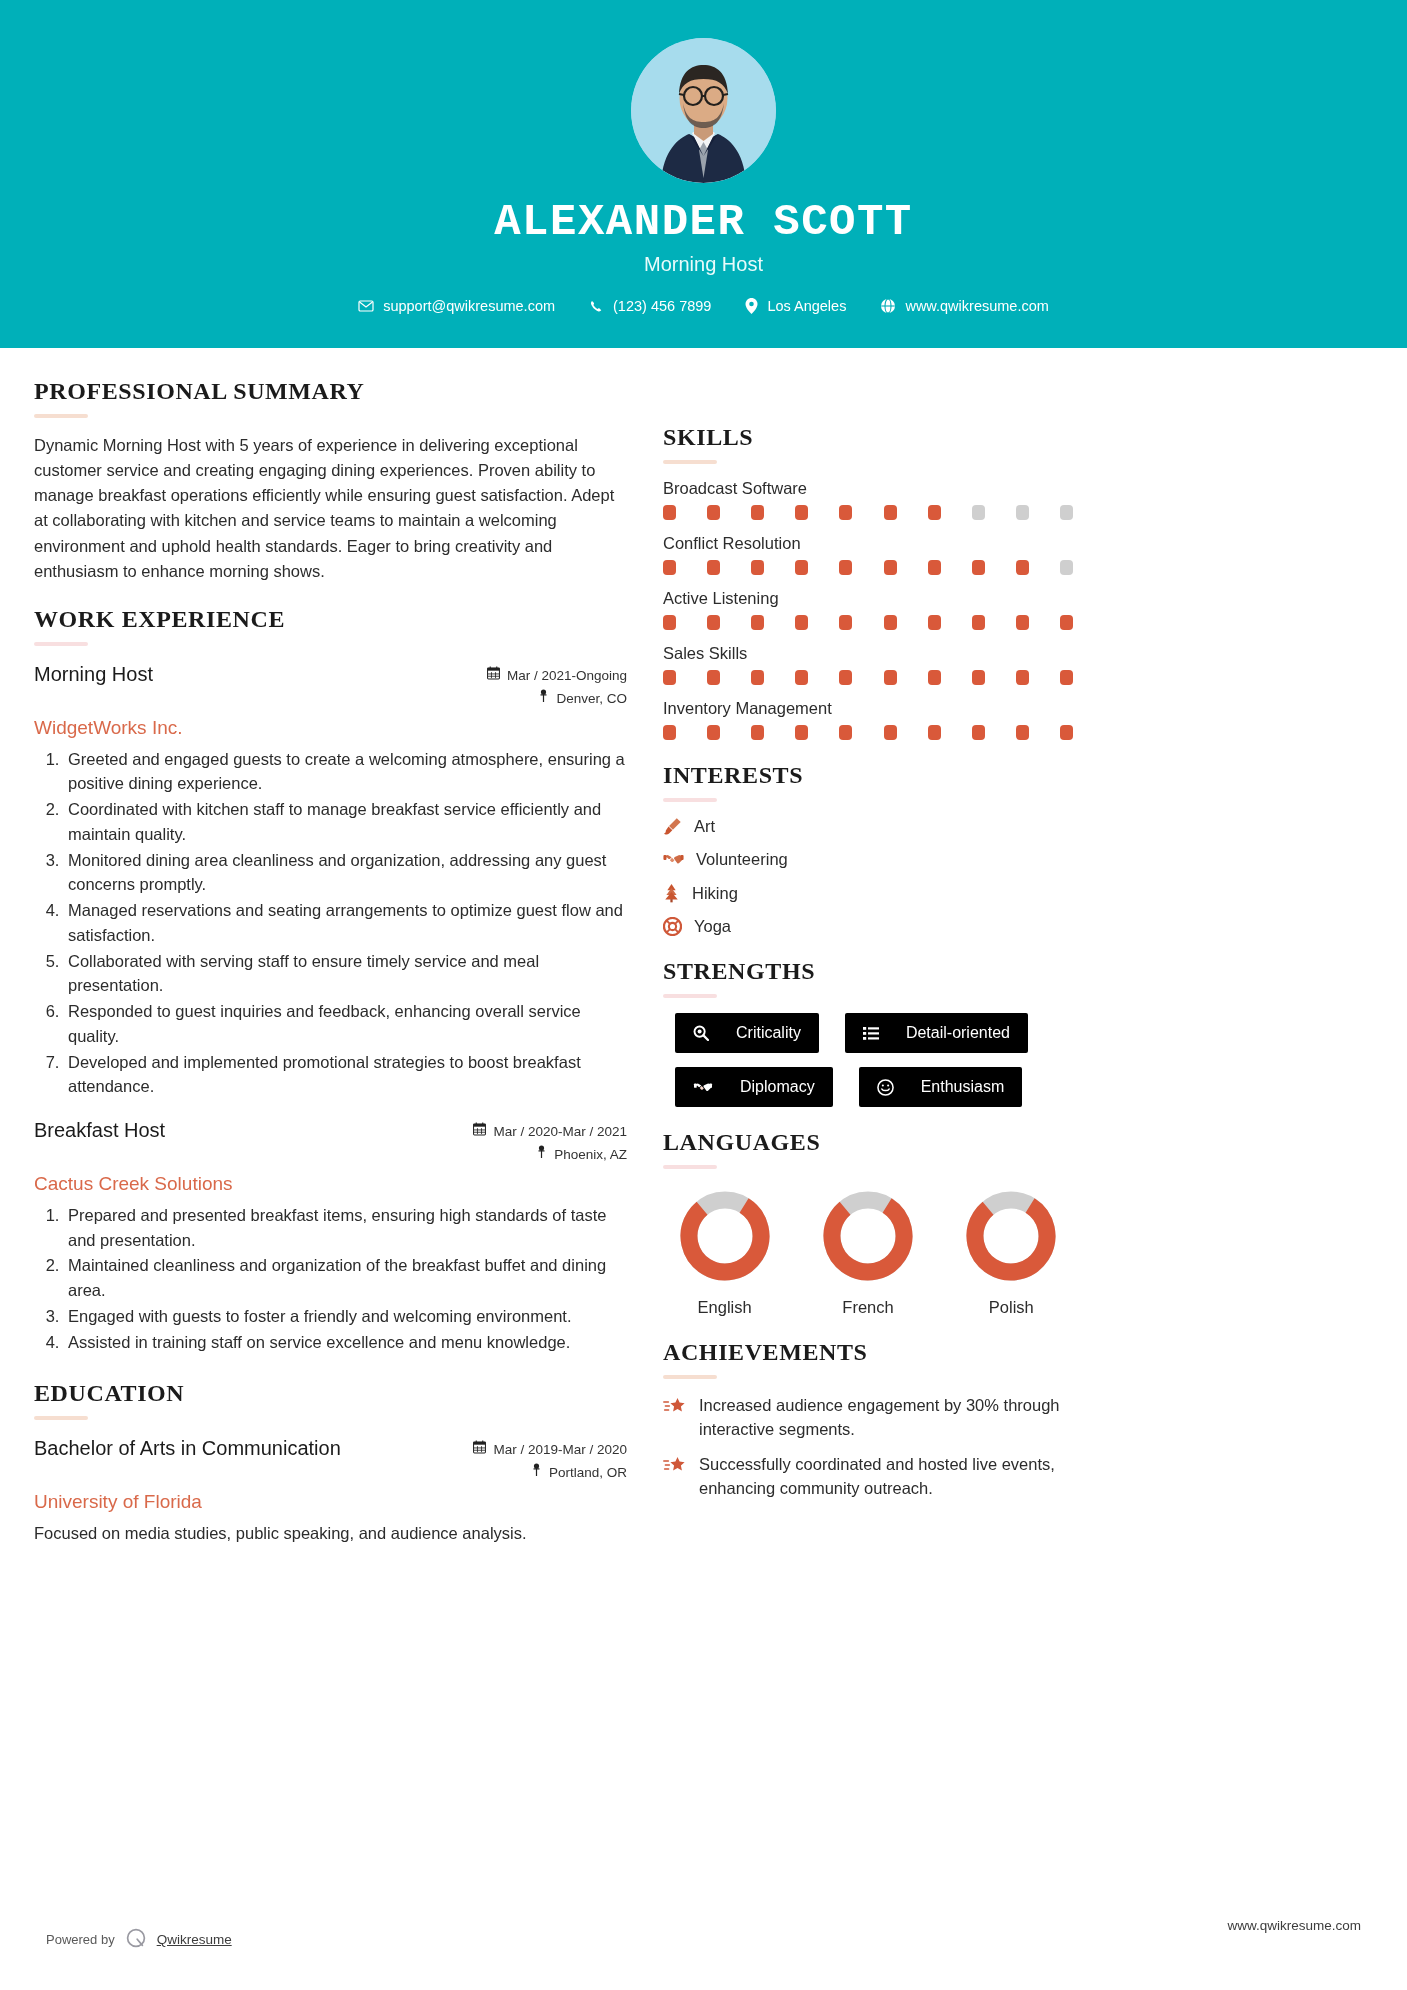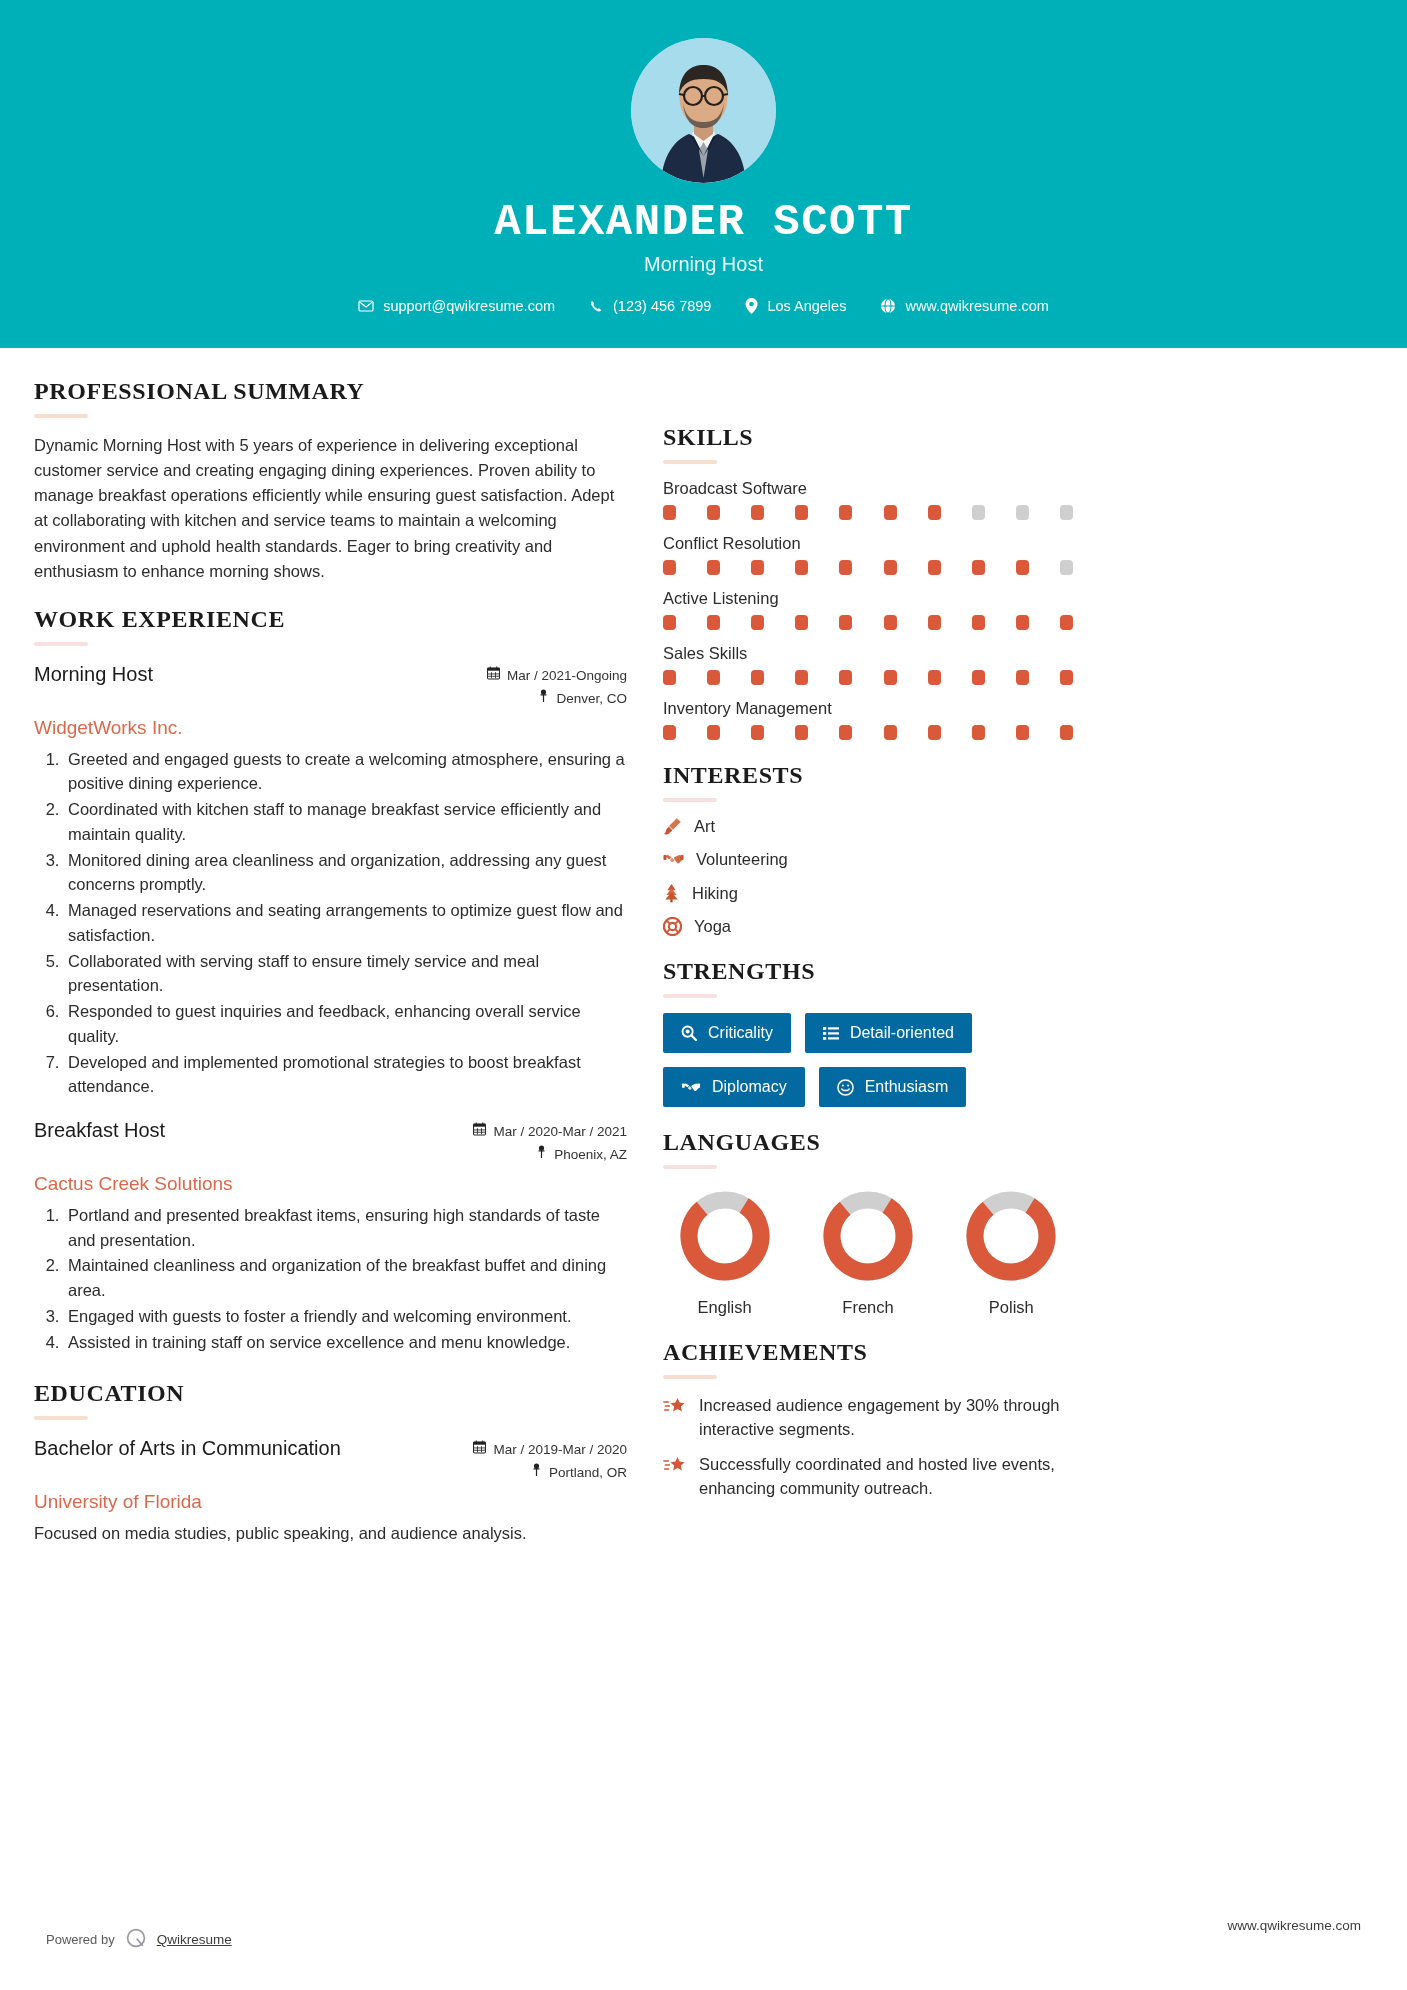--- a/index.html
+++ b/index.html
@@ -180,29 +180,30 @@
   }
   .interest-item svg { display:block; }
 
   
   .strength-wrap {
     display: flex;
     flex-wrap: wrap;
     gap: 14px;
   }
   .strength-tag {
-    background: #0369a1;
+    background: #000000;
     color: #ffffff;
     font-size: 16px;
     padding: 11px 18px;
     display: flex;
     align-items: center;
-    gap: 11px;
+    gap: 27px;
     border-radius: 2px;
     white-space: nowrap;
+    margin-left: 12px;
   }
   .strength-tag svg { display:block; }
 
   
   .lang-wrap {
     display: flex;
     gap: 20px;
     margin-top: 4px;
   }
   .lang-item { width: 134px; text-align: center; }
@@ -419,21 +420,21 @@
                     <rect x="4.9" y="3" width="1.2" height="10" fill="#222"></rect>
                     <rect x="2.4" y="5.2" width="6.2" height="1.4" rx="0.6" fill="#222"></rect>
                   </svg>
               </span>
               <span>Phoenix, AZ</span>
             </div>
           </div>
         </div>
         <div class="entry-company">Cactus Creek Solutions</div>
         <ol class="bullets">
-          <li>Portland and presented breakfast items, ensuring high standards of taste and presentation.</li>
+          <li>Prepared and presented breakfast items, ensuring high standards of taste and presentation.</li>
           <li>Maintained cleanliness and organization of the breakfast buffet and dining area.</li>
           <li>Engaged with guests to foster a friendly and welcoming environment.</li>
           <li>Assisted in training staff on service excellence and menu knowledge.</li>
         </ol>
       </div>
     </div>
 
     <div class="sec" style="margin-top:26px;">
       <div class="sec-title">EDUCATION</div>
       <div class="sec-rule"></div>

